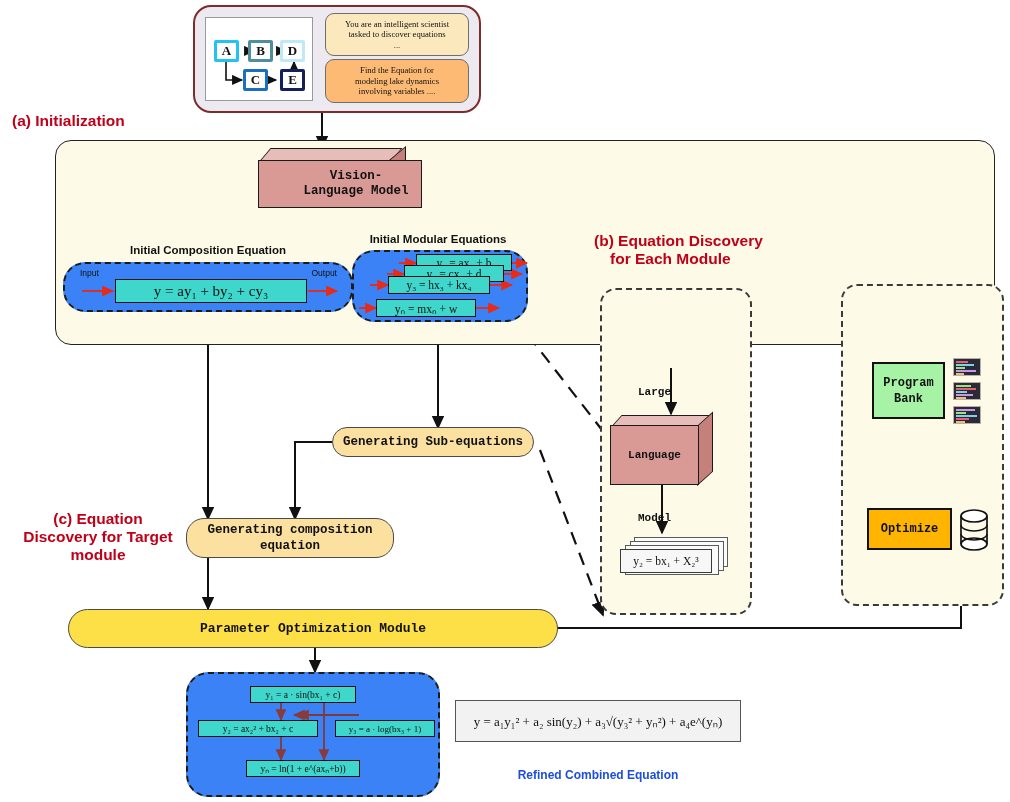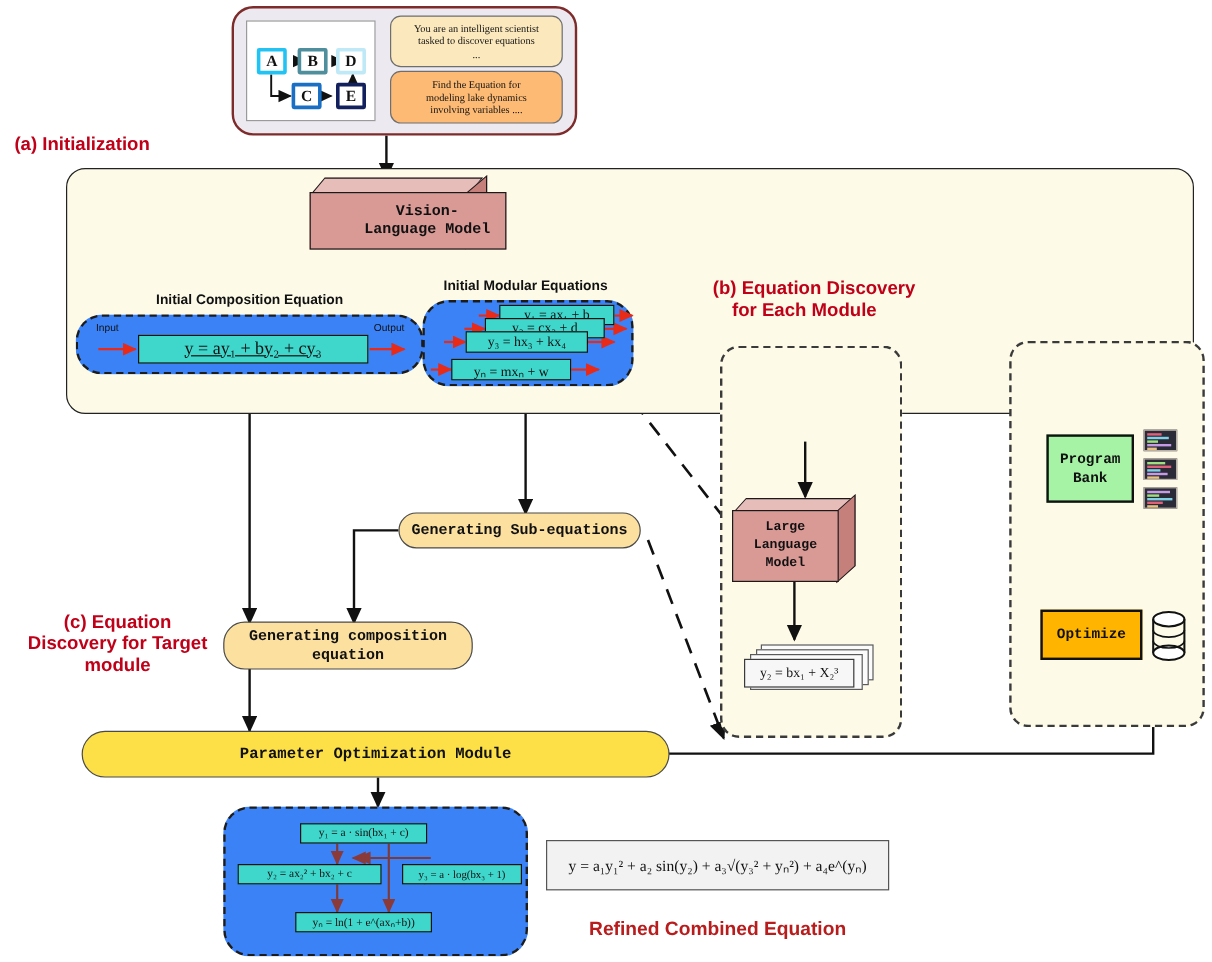--- a/index.html
+++ b/index.html
@@ -169,21 +169,21 @@
   </div>
 
   <div class="abs subt ctr" style="left:88px;top:242px;width:240px;height:15px;">Initial Composition Equation</div>
   <div class="abs capBlue" style="left:63px;top:262px;width:290px;height:50px;">
     <div class="abs" style="left:15px;top:4px;font-size:8.5px;color:#111;">Input</div>
     <div class="abs" style="right:14px;top:4px;font-size:8.5px;color:#111;">Output</div>
     <svg width="290" height="50">
       <path class="lnR" d="M17,27 L48,27" marker-end="url(#ahr)"></path>
       <path class="lnR" d="M243,27 L272,27" marker-end="url(#ahr)"></path>
     </svg>
-    <div class="abs eqTeal serif" style="left:50px;top:15px;width:192px;height:24px;font-size:15px;text-decoration:underline;">y = ay₁ + by₂ + cy₃</div>
+    <div class="abs eqTeal serif" style="left:50px;top:15px;width:192px;height:24px;font-size:15px;">y = ay₁ + by₂ + cy₃</div>
   </div>
 
   <div class="abs subt ctr" style="left:330px;top:231px;width:216px;height:15px;">Initial Modular Equations</div>
   <div class="abs capBlue" style="left:352px;top:250px;width:176px;height:72px;">
     <svg width="176" height="72">
       <path class="lnR" d="M45,11 L62,11" marker-end="url(#ahr)"></path>
       <path class="lnR" d="M158,11 L173,11" marker-end="url(#ahr)"></path>
       <path class="lnR" d="M33,22 L50,22" marker-end="url(#ahr)"></path>
       <path class="lnR" d="M150,22 L168,22" marker-end="url(#ahr)"></path>
       <path class="lnR" d="M16,33 L34,33" marker-end="url(#ahr)"></path>
@@ -209,21 +209,21 @@
     <path class="ln" d="M671,368 L671,414" marker-end="url(#ah)"></path>
     <path class="ln" d="M662,485 L662,533" marker-end="url(#ah)"></path>
   </svg>
 
   <div class="box3d" style="left:610px;top:415px;width:105px;height:72px;">
     <div class="top" style="left:0;top:0;width:87px;height:11px;
          transform:skewX(-42deg);transform-origin:bottom left;"></div>
     <div class="side" style="left:87px;top:11px;width:14px;height:58px;
          transform:skewY(-42deg);transform-origin:top left;"></div>
     <div class="front mono" style="left:0;top:10px;width:87px;height:58px;
-         font-size:11px;line-height:15px;flex-direction:column;">
+         font-size:11px;line-height:15px;flex-direction:column;gap:48px;">
       <span>Large</span>
       <span>Language</span>
       <span>Model</span>
     </div>
   </div>
 
   <div class="abs" style="left:620px;top:537px;width:112px;height:42px;">
     <div class="sheet" style="left:14px;top:0;width:92px;height:28px;"></div>
     <div class="sheet" style="left:10px;top:4px;width:92px;height:28px;"></div>
     <div class="sheet" style="left:5px;top:8px;width:92px;height:28px;"></div>
@@ -313,15 +313,15 @@
     </svg>
     <div class="abs eqTeal serif" style="left:62px;top:12px;width:106px;height:17px;font-size:9.5px;">y₁ = a · sin(bx₁ + c)</div>
     <div class="abs eqTeal serif" style="left:10px;top:46px;width:120px;height:17px;font-size:9.5px;">y₂ = ax₂² + bx₂ + c</div>
     <div class="abs eqTeal serif" style="left:147px;top:46px;width:100px;height:17px;font-size:9px;">y₃ = a · log(bx₃ + 1)</div>
     <div class="abs eqTeal serif" style="left:58px;top:86px;width:114px;height:17px;font-size:9.5px;">yₙ = ln(1 + e^(axₙ+b))</div>
   </div>
 
   <div class="abs eqFrame ctr serif" style="left:455px;top:700px;width:286px;height:42px;font-size:13px;color:#111;">
     <span>y = a₁y₁² + a₂ sin(y₂) + a₃√(y₃² + yₙ²) + a₄e^(yₙ)</span>
   </div>
-  <div class="abs ctr" style="left:455px;top:766px;width:286px;height:18px;font-weight:bold;font-size:16px;color:#b91c1c;">Refined Combined Equation</div>
+  <div class="abs ctr" style="left:455px;top:766px;width:286px;height:18px;font-weight:bold;font-size:12px;color:#1d4ed8;">Refined Combined Equation</div>
 
 </div>
 
 </body></html>

